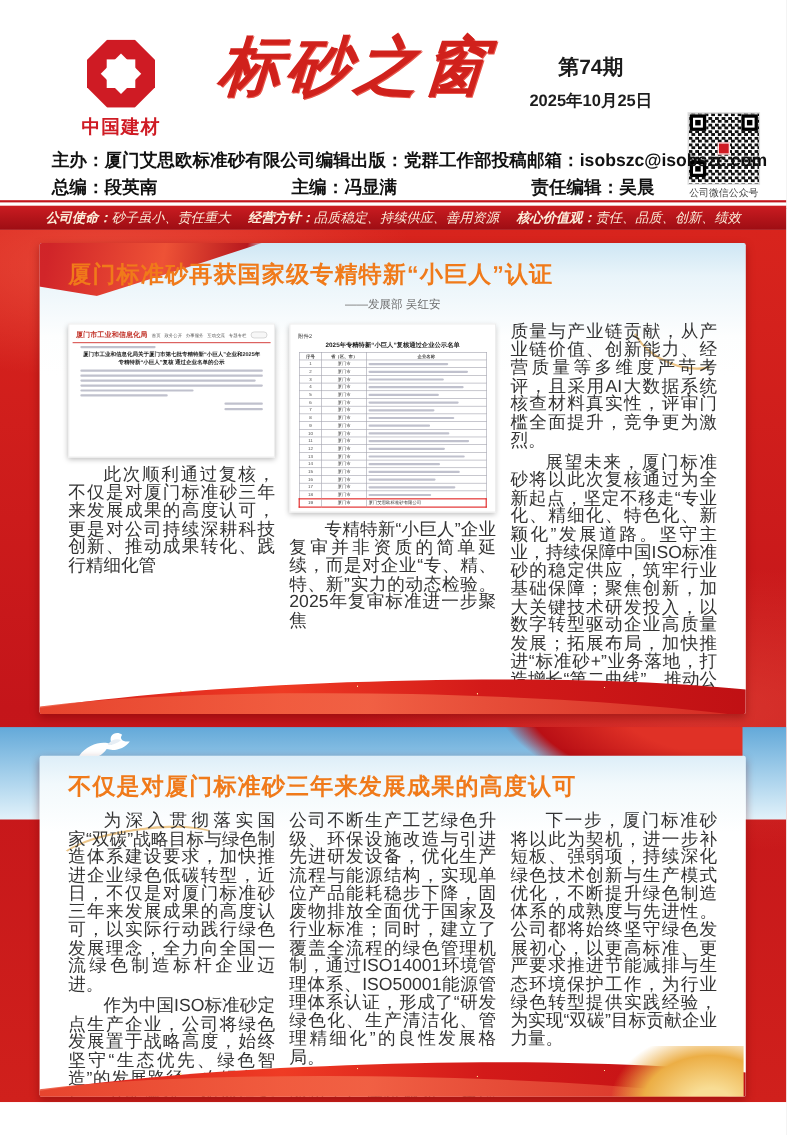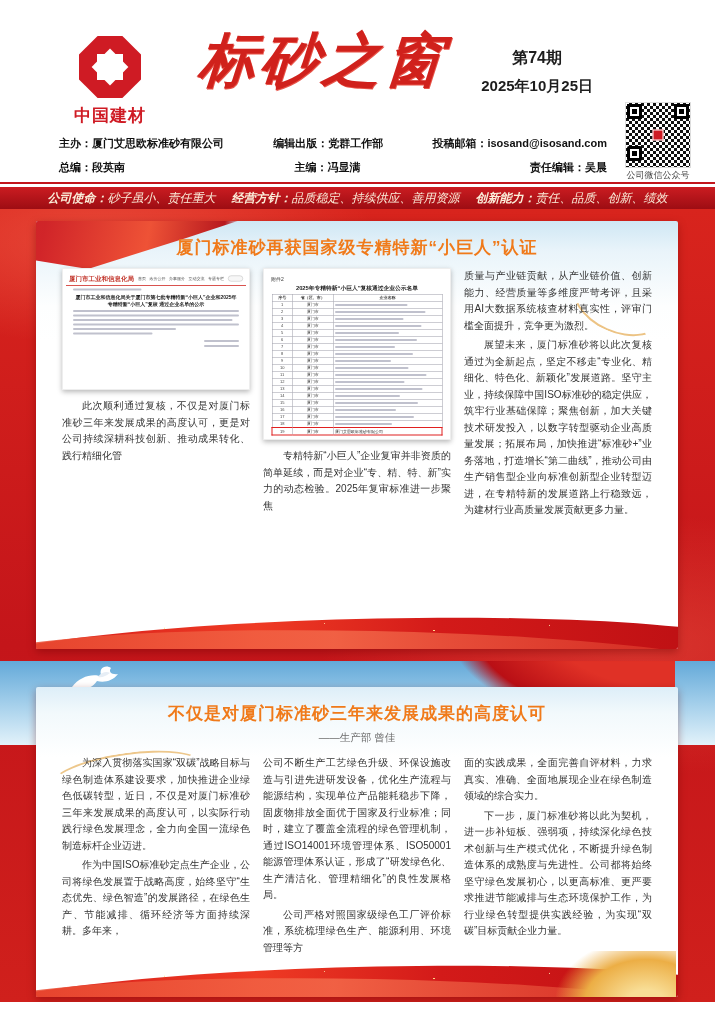--- a/index.html
+++ b/index.html
@@ -14,34 +14,34 @@
            position:relative;}
   .star,.star2{position:absolute;left:50%;top:50%;width:26px;height:26px;background:#fff;
            transform:translate(-50%,-50%);}
   .star2{transform:translate(-50%,-50%) rotate(45deg);}
   .brand{margin-top:6px;color:#cf1b24;font-weight:800;font-size:17px;letter-spacing:1px;}
   .masthead-title{position:absolute;left:150px;top:22px;width:345px;text-align:center;
            font-family:"DejaVu Serif",serif;font-style:italic;font-weight:900;
            font-size:58px;color:#d0211c;letter-spacing:4px;transform:skewX(-4deg);
            text-shadow:1px 1px 0 #e8554a;}
   .issuebox{position:absolute;right:122px;top:48px;text-align:center;color:#1d1d1d;}
-  .issuebox .no{font-size:16px;font-weight:600;}
+  .issuebox .no{font-size:19px;font-weight:600;}
   .issuebox .dt{font-size:15px;margin-top:8px;font-weight:600;}
   .qr{position:absolute;right:24px;top:102px;width:64px;height:64px;background:#fff;
       border:1px solid #ddd;
       background-image:repeating-conic-gradient(#111 0% 25%, #fff 0% 50%);
       background-size:6px 6px;}
   .qr .f{position:absolute;width:15px;height:15px;border:3px solid #000;background:#fff;box-sizing:border-box;}
   .qr .f::after{content:"";position:absolute;inset:2px;background:#000;}
   .qr .f.tl{left:1px;top:1px}.qr .f.tr{right:1px;top:1px}.qr .f.bl{left:1px;bottom:1px}
   .qr .dot{position:absolute;left:50%;top:50%;width:9px;height:9px;background:#cf1b24;border:1px solid #fff;
       transform:translate(-50%,-50%);}
   .qr-cap{position:absolute;right:14px;top:169px;width:86px;text-align:center;font-size:9px;color:#444;}
-  .info-row{position:absolute;left:59px;width:548px;display:flex;justify-content:space-between;
-      font-size:11px;font-weight:700;color:#111;white-space:nowrap;}
+  .info-row{position:absolute;left:47px;width:548px;display:flex;justify-content:space-between;
+      font-size:16px;font-weight:700;color:#111;white-space:nowrap;}
   .info-row.r1{top:136px;}
   .info-row.r2{top:160px;}
   .info-item .lbl::after{content:"：";}
 
   
   .sep{position:absolute;top:182px;left:0;right:0;height:5px;background:#fff;
        border-top:2px solid #c2151c;border-bottom:1px solid #c2151c;}
   .slogan{position:absolute;top:187px;left:0;right:0;height:22px;
        background:linear-gradient(180deg,#cb1c21,#9d0d13);
        display:flex;align-items:center;justify-content:center;gap:16px;
@@ -69,25 +69,25 @@
        background:linear-gradient(180deg,#ddeef8 0px,#f2f9fc 26px,#fff 70px);}
   .ribbon1{position:absolute;left:-14px;top:-6px;width:300px;height:54px;opacity:.95;
        background:linear-gradient(100deg,#d01a1e 8%,#ef4a2c 42%,#b60e13 66%,transparent 72%);
        clip-path:polygon(0 0,78% 0,55% 42%,22% 100%,0 80%);}
   .goldarc{position:absolute;right:8px;top:44px;width:96px;height:64px;border:2px solid transparent;
        border-bottom-color:rgba(233,185,110,.85);border-radius:50%;transform:rotate(24deg);}
   .goldwave{position:absolute;left:14px;top:66px;width:150px;height:40px;border:2px solid transparent;
        border-top-color:rgba(233,185,110,.8);border-radius:50%;transform:rotate(-8deg);}
 
   .card-inner{position:relative;padding:16px 26px 0;}
-  .a-title{text-align:center;font-size:17px;font-weight:800;color:#f07a1a;letter-spacing:1px;line-height:1.25;}
+  .a-title{text-align:left;font-size:21px;font-weight:800;color:#f07a1a;letter-spacing:1px;line-height:1.25;}
   .a-byline{text-align:center;font-size:10.5px;color:#6e6e6e;margin-top:7px;}
   .cols{display:flex;gap:13px;margin-top:10px;}
   .col{flex:1;min-width:0;}
-  .col p{margin:0 0 3px;font-size:10px;line-height:16.5px;color:#333;text-align:justify;}
+  .col p{margin:0 0 3px;font-size:16px;line-height:16.5px;color:#333;text-align:justify;}
   .col p.ind{text-indent:2em;}
 
   .shot{background:#fff;border:1px solid #eee;box-shadow:0 2px 5px rgba(0,0,0,.28);
         padding:3px;box-sizing:border-box;margin-bottom:8px;overflow:hidden;}
   .shot-web{height:122px;}
   .shot-table{height:172px;}
   .mini{width:200%;transform:scale(.5);transform-origin:0 0;}
 
   
   .msite-top{display:flex;align-items:center;gap:8px;padding:4px 6px 2px;}
@@ -158,52 +158,53 @@
       <div class="f tl"></div>
       <div class="f tr"></div>
       <div class="f bl"></div>
       <div class="dot"></div>
     </div>
     <div class="qr-cap">公司微信公众号</div>
 
     <div class="info-row r1">
       <span class="info-item"><span class="lbl">主办</span><span>厦门艾思欧标准砂有限公司</span></span>
       <span class="info-item"><span class="lbl">编辑出版</span><span>党群工作部</span></span>
-      <span class="info-item"><span class="lbl">投稿邮箱</span><span>isosand@isosand.com</span></span>
+      <span class="info-item"><span class="lbl">投稿邮箱</span><span>isobszc@isobszc.com</span></span>
     </div>
     <div class="info-row r2">
       <span class="info-item"><span class="lbl">总编</span><span>段英南</span></span>
       <span class="info-item"><span class="lbl">主编</span><span>冯显满</span></span>
       <span class="info-item"><span class="lbl">责任编辑</span><span>吴晨</span></span>
     </div>
   </div>
 
   <div class="sep"></div>
 
   <div class="slogan">
     <span><b>公司使命：</b><span>砂子虽小、责任重大</span></span>
     <span><b>经营方针：</b><span>品质稳定、持续供应、善用资源</span></span>
-    <span><b>创新能力：</b><span>责任、品质、创新、绩效</span></span>
+    <span><b>核心价值观：</b><span>责任、品质、创新、绩效</span></span>
   </div>
 
   <div class="main">
 
     <div class="skyband">
       <div class="ribbon2"></div>
       <svg class="dove" width="52" height="34" viewBox="0 0 52 34">
         <path d="M4 24 C12 13 26 10 34 14 C29 5 38 1 43 5 C40 9 44 12 50 11 C45 18 36 20 29 18 C23 27 12 28 4 24 Z" fill="#fff"></path>
         <path d="M30 14 C33 9 39 8 42 10 C38 13 34 15 30 14 Z" fill="#e7eef5"></path>
       </svg>
     </div>
 
     <div class="card card1">
       <div class="ribbon1"></div>
       <div class="goldarc"></div>
       <div class="card-inner">
         <div class="a-title">厦门标准砂再获国家级专精特新“小巨人”认证</div>
+        <div class="a-byline">——发展部 吴红安</div>
 
         <div class="cols">
           <div class="col">
             <div class="shot shot-web">
               <div class="mini">
                 <div class="msite-top">
                   <span class="msite-name">厦门市工业和信息化局</span>
                   <span class="msite-nav">
                     <span>首页</span>
                     <span>政务公开</span>
@@ -406,37 +407,35 @@
         <div class="w1"></div>
           <div class="w2"></div>
           <div class="spark"></div>
       </div>
     </div>
 
     <div class="card card2">
       <div class="goldwave"></div>
       <div class="card-inner">
         <div class="a-title">不仅是对厦门标准砂三年来发展成果的高度认可</div>
-        <div class="a-byline">——生产部 曾佳</div>
         <div class="cols">
           <div class="col">
             <div>
                 <p class="ind">为深入贯彻落实国家“双碳”战略目标与绿色制造体系建设要求，加快推进企业绿色低碳转型，近日，不仅是对厦门标准砂三年来发展成果的高度认可，以实际行动践行绿色发展理念，全力向全国一流绿色制造标杆企业迈进。</p>
                 <p class="ind">作为中国ISO标准砂定点生产企业，公司将绿色发展置于战略高度，始终坚守“生态优先、绿色智造”的发展路径，在绿色生产、节能减排、循环经济等方面持续深耕。多年来，</p>
               </div>
           </div>
           <div class="col">
             <div>
                 <p class="">公司不断生产工艺绿色升级、环保设施改造与引进先进研发设备，优化生产流程与能源结构，实现单位产品能耗稳步下降，固废物排放全面优于国家及行业标准；同时，建立了覆盖全流程的绿色管理机制，通过ISO14001环境管理体系、ISO50001能源管理体系认证，形成了“研发绿色化、生产清洁化、管理精细化”的良性发展格局。</p>
                 <p class="ind">公司严格对照国家级绿色工厂评价标准，系统梳理绿色生产、能源利用、环境管理等方</p>
               </div>
           </div>
           <div class="col">
             <div>
-                <p class="">面的实践成果，全面完善自评材料，力求真实、准确、全面地展现企业在绿色制造领域的综合实力。</p>
                 <p class="ind">下一步，厦门标准砂将以此为契机，进一步补短板、强弱项，持续深化绿色技术创新与生产模式优化，不断提升绿色制造体系的成熟度与先进性。公司都将始终坚守绿色发展初心，以更高标准、更严要求推进节能减排与生态环境保护工作，为行业绿色转型提供实践经验，为实现“双碳”目标贡献企业力量。</p>
               </div>
           </div>
         </div>
       </div>
       <div class="silk">
         <div class="w1"></div>
           <div class="w2"></div>
           <div class="spark"></div>
         <div class="lotus"></div>

